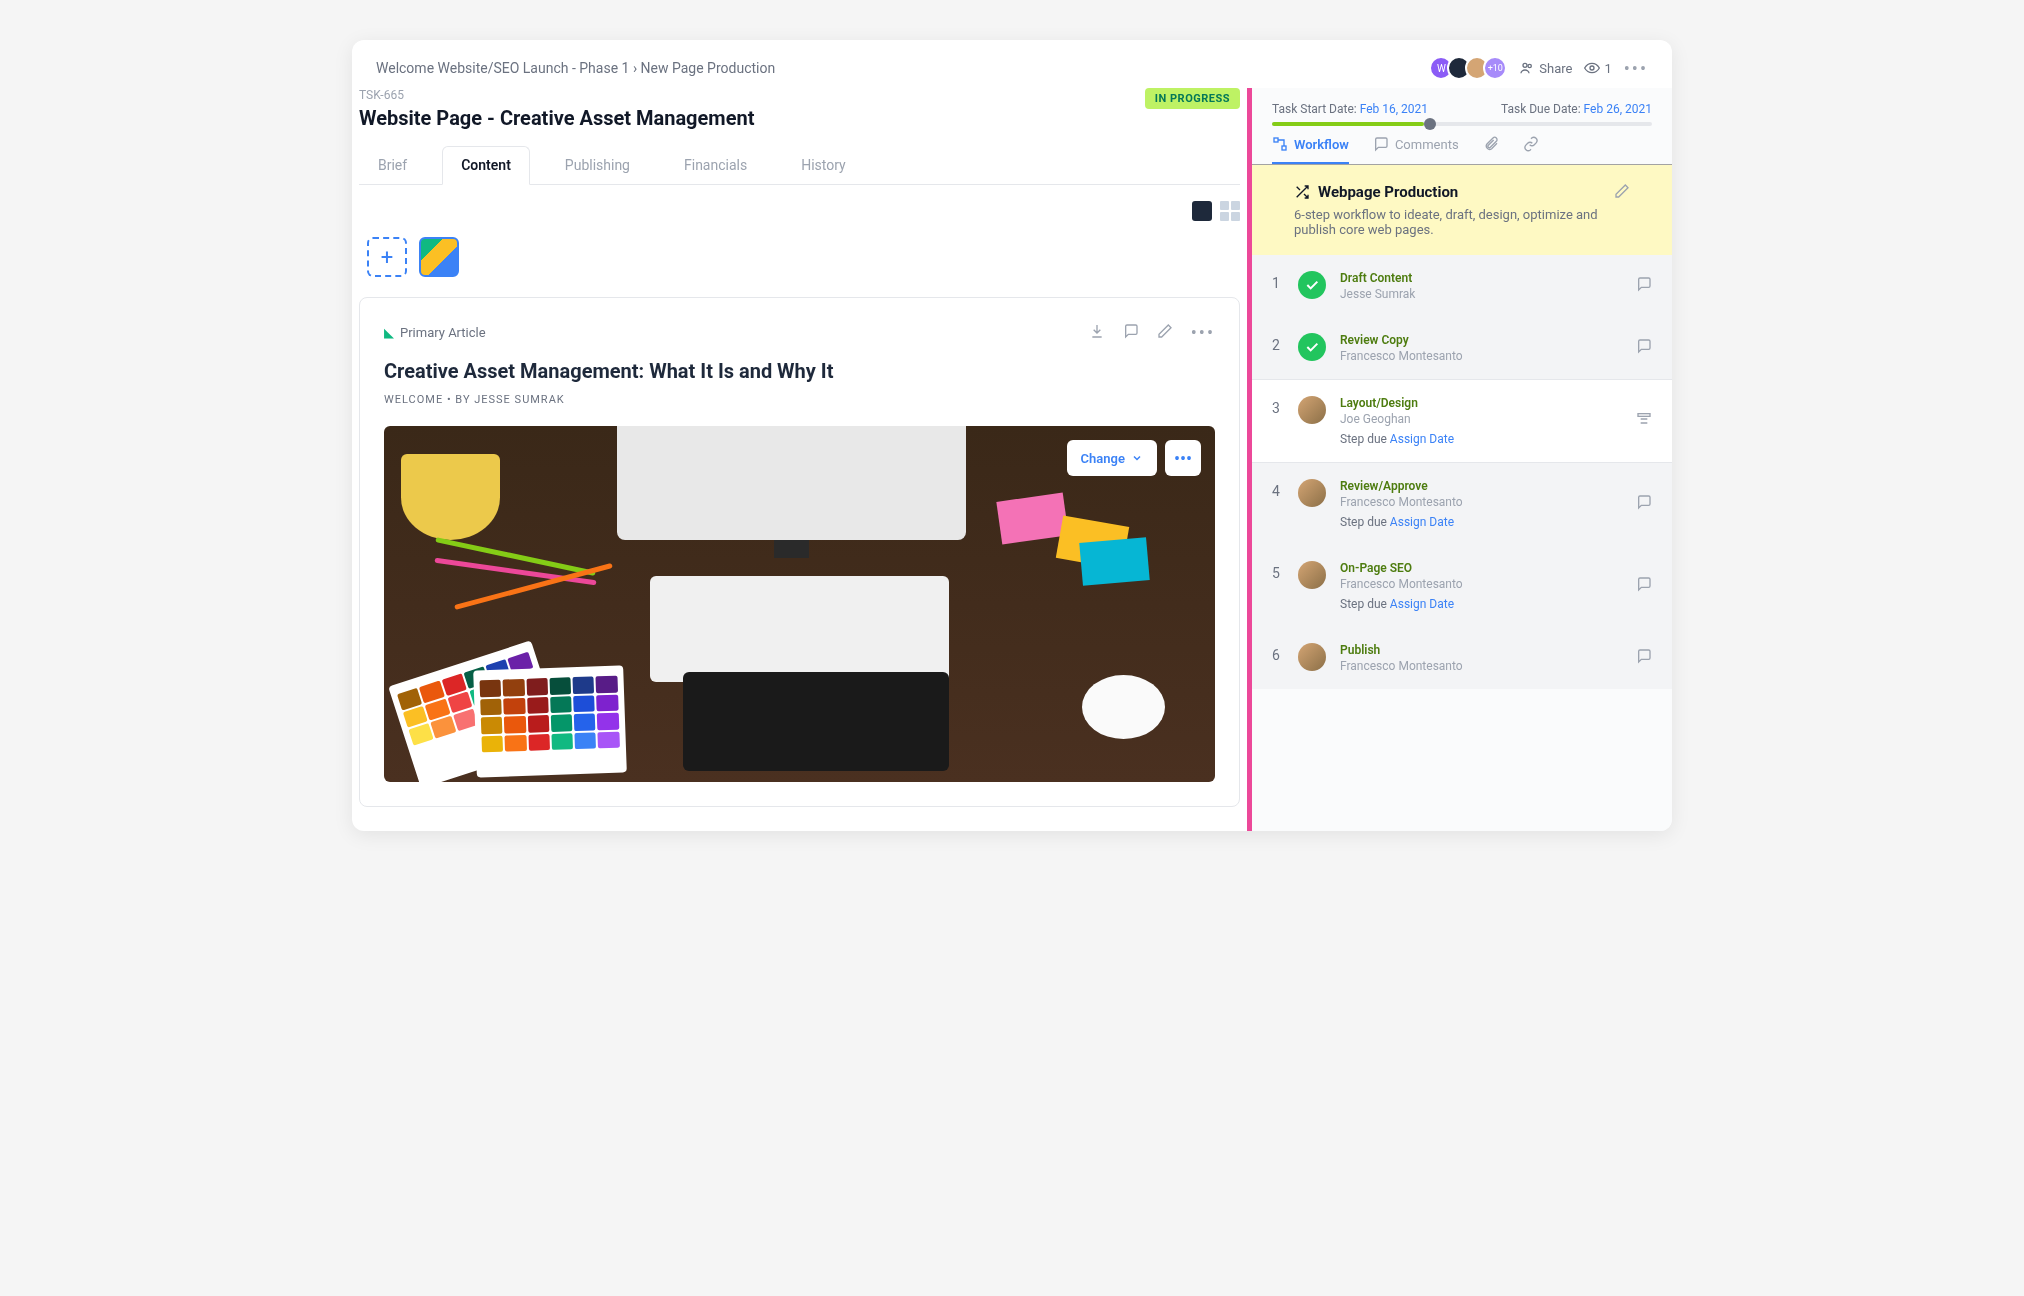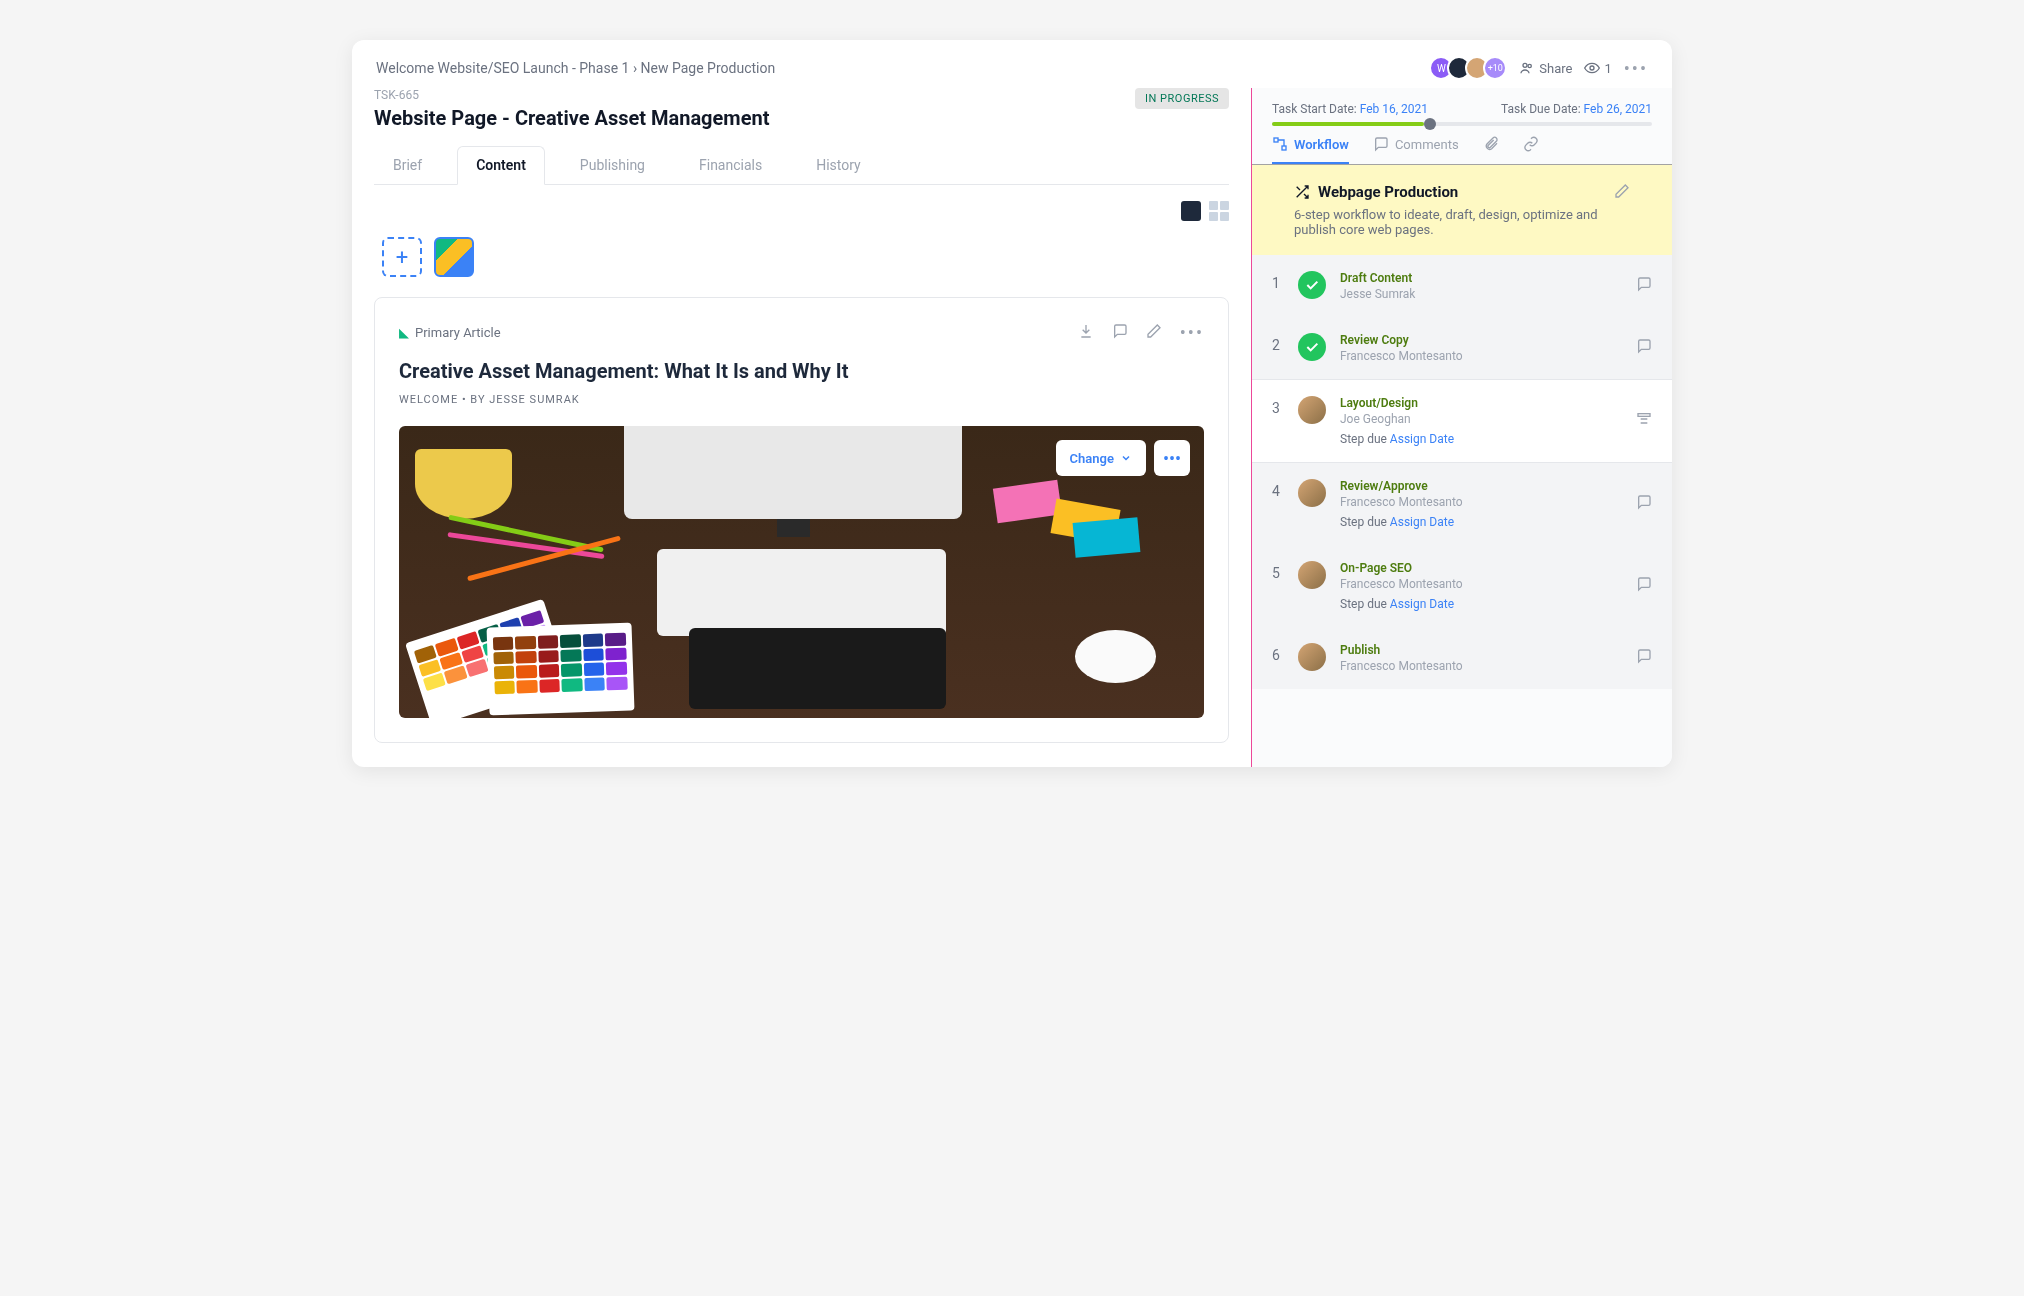--- a/index.html
+++ b/index.html
@@ -10,46 +10,46 @@
 .breadcrumb span{cursor:pointer}
 .top-actions{display:flex;align-items:center;gap:12px}
 .avatars{display:flex;align-items:center}
 .avatar{width:24px;height:24px;border-radius:50%;margin-left:-6px;border:2px solid #fff;background:#ddd;display:flex;align-items:center;justify-content:center;font-size:10px;color:#fff}
 .avatar.purple{background:#8b5cf6}
 .avatar.more{background:#a78bfa;font-size:9px}
 .share-btn{display:flex;align-items:center;gap:4px;color:#6b7280;font-size:13px;cursor:pointer}
 .watch{display:flex;align-items:center;gap:4px;color:#6b7280;font-size:13px}
 .dots{color:#9ca3af;font-size:18px;cursor:pointer;letter-spacing:2px}
 .main{display:flex}
-.left{flex:1;padding:0 22px 24px;border-right:1px solid #ec4899}
+.left{flex:1;padding:0 7px 24px;border-right:5px solid #ec4899}
 .right{width:420px;background:#fafbfc}
 .task-header{display:flex;justify-content:space-between;align-items:flex-start;margin-bottom:16px}
 .task-id{color:#9ca3af;font-size:12px;margin-bottom:4px}
 .task-title{font-size:20px;font-weight:700;color:#111827}
-.status-badge{background:#e5e5e5;color:#047857;font-size:11px;font-weight:400;padding:4px 10px;border-radius:4px;letter-spacing:0.5px}
+.status-badge{background:#bef264;color:#047857;font-size:11px;font-weight:700;padding:4px 10px;border-radius:4px;letter-spacing:0.5px}
 .tabs{display:flex;border-bottom:1px solid #e5e7eb;gap:16px}
 .tab{padding:10px 18px;color:#9ca3af;font-size:14px;cursor:pointer;border:1px solid transparent}
 .tab.active{color:#111827;font-weight:600;border:1px solid #e5e7eb;border-bottom:1px solid #fff;border-radius:6px 6px 0 0;margin-bottom:-1px;background:#fff}
 .view-toggle{display:flex;justify-content:flex-end;gap:8px;padding:16px 0}
 .view-btn{width:20px;height:20px;cursor:pointer}
 .view-btn.single{background:#1e293b;border-radius:3px}
 .view-btn.grid{display:grid;grid-template-columns:1fr 1fr;grid-template-rows:1fr 1fr;gap:2px}
 .view-btn.grid span{background:#cbd5e1;border-radius:1px}
 .asset-row{display:flex;gap:12px;margin-bottom:20px;padding-left:8px}
 .add-btn{width:40px;height:40px;border:2px dashed #3b82f6;border-radius:6px;display:flex;align-items:center;justify-content:center;color:#3b82f6;font-size:22px;cursor:pointer}
 .asset-thumb{width:40px;height:40px;border:2px solid #3b82f6;border-radius:6px;background:linear-gradient(135deg,#10b981 30%,#fbbf24 30%,#fbbf24 60%,#3b82f6 60%);cursor:pointer}
 .article-card{border:1px solid #e5e7eb;border-radius:8px;padding:24px}
 .article-top{display:flex;justify-content:space-between;align-items:center;margin-bottom:16px}
 .article-tag{display:flex;align-items:center;gap:6px;color:#6b7280;font-size:13px}
 .bookmark{color:#10b981}
 .article-actions{display:flex;gap:18px;align-items:center;color:#9ca3af}
 .article-actions span{cursor:pointer}
 .article-title{font-size:20px;font-weight:700;color:#1e293b;margin-bottom:10px}
 .article-meta{font-size:11px;color:#6b7280;letter-spacing:1px;margin-bottom:20px}
-.hero{position:relative;border-radius:6px;overflow:hidden;height:292px}
+.hero{position:relative;border-radius:6px;overflow:hidden;height:356px}
 .hero-img{width:100%;height:100%;background:linear-gradient(180deg,#3a2818 0%,#4a3020 100%);position:relative}
 .hero-overlay{position:absolute;top:14px;right:14px;display:flex;gap:8px}
 .change-btn{background:#fff;padding:8px 14px;border-radius:6px;font-size:13px;font-weight:600;color:#3b82f6;display:flex;align-items:center;gap:6px;cursor:pointer}
 .hero-more{background:#fff;width:36px;height:36px;border-radius:6px;display:flex;align-items:center;justify-content:center;color:#3b82f6;font-size:18px;cursor:pointer}
 
 .desk{position:absolute;inset:0}
 .monitor{position:absolute;top:0;left:28%;width:42%;height:32%;background:#e8e8e8;border-radius:0 0 8px 8px}
 .monitor::after{content:'';position:absolute;bottom:-18px;left:45%;width:10%;height:18px;background:#2a2a2a}
 .keyboard{position:absolute;top:42%;left:32%;width:36%;height:30%;background:#f0f0f0;border-radius:6px}
 .tablet{position:absolute;bottom:3%;left:36%;width:32%;height:28%;background:#1a1a1a;border-radius:6px}

